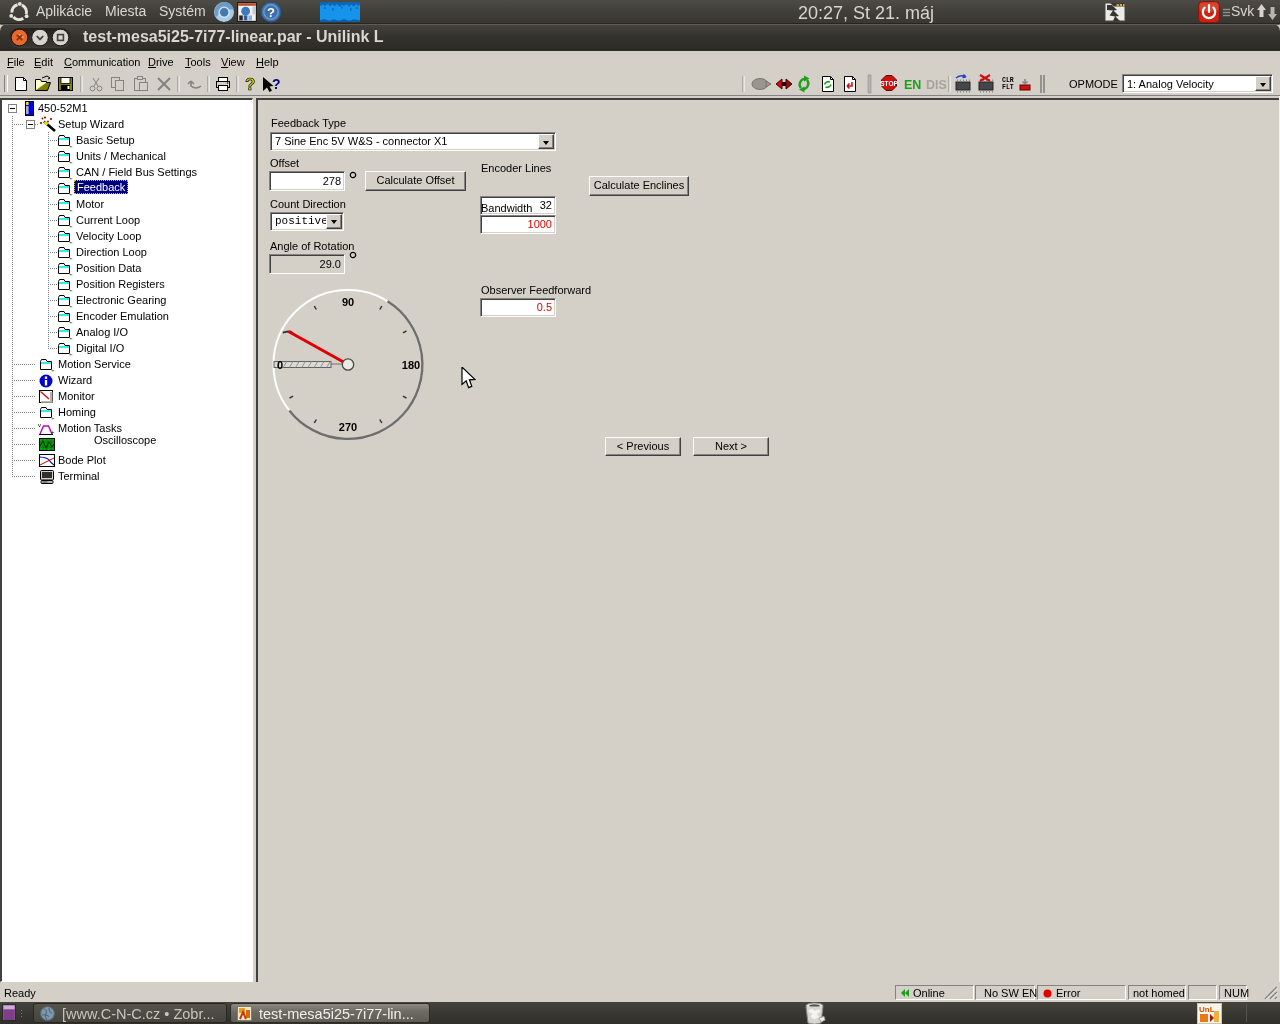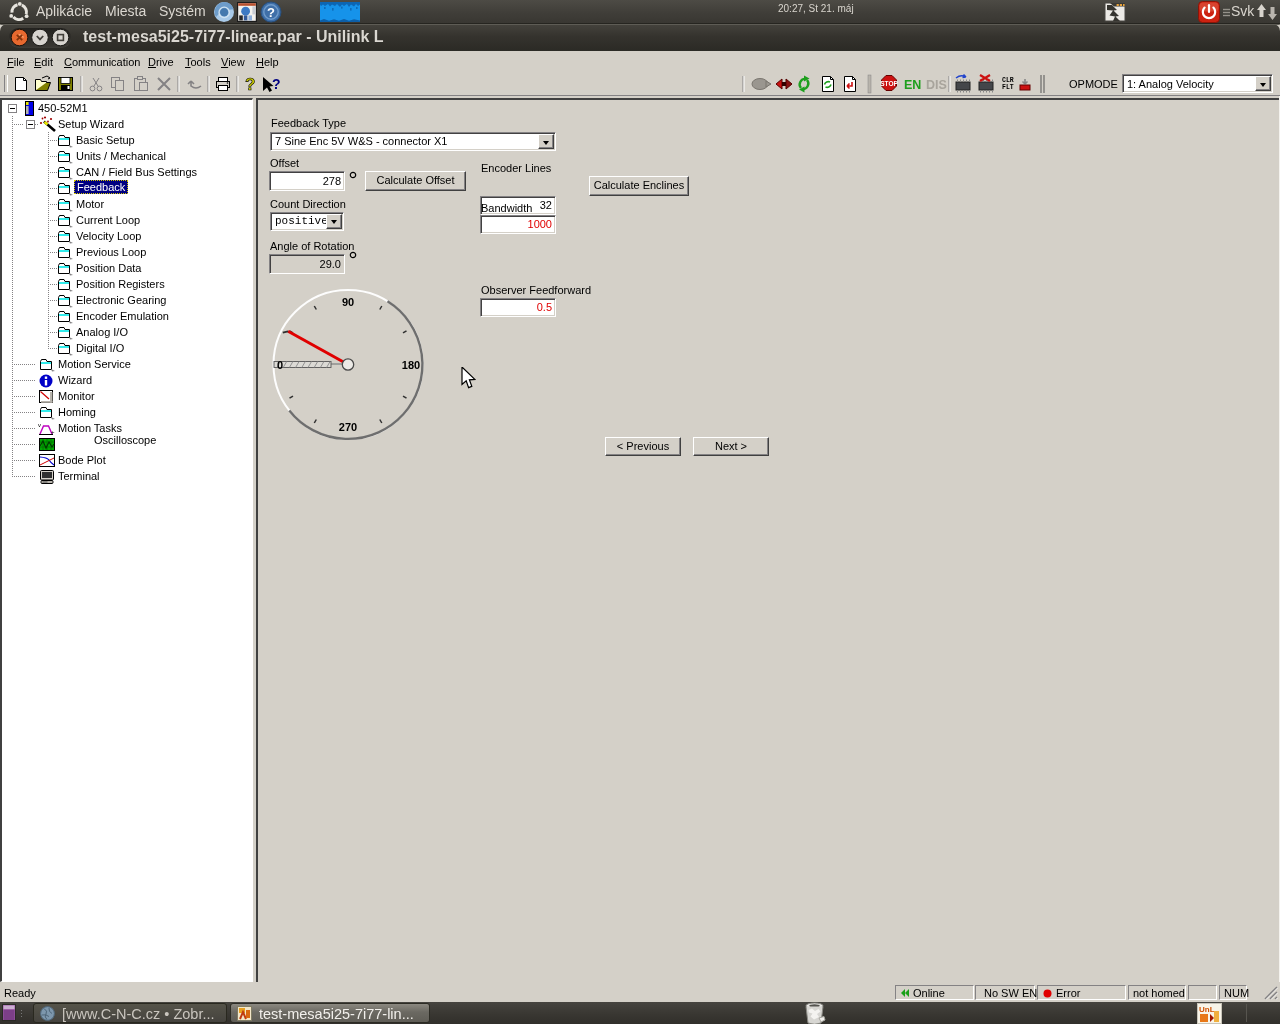--- a/index.html
+++ b/index.html
@@ -73,21 +73,21 @@
     <g fill="#0d6cba">
         <rect x="4" y="5" width="1.6" height="2"></rect>
         <rect x="12" y="6" width="1.6" height="2.6"></rect>
         <rect x="21" y="4.6" width="1.6" height="2"></rect>
         <rect x="30" y="6" width="1.6" height="2.6"></rect>
         <rect x="36" y="5" width="1.6" height="2"></rect>
       </g>
     <path d="M0 18.4 L4 17 L9 18.8 L14 17.2 L19 18.8 L24 17 L29 18.8 L34 17.2 L40 18.4 L40 20 L0 20 Z" fill="#0d5fa8"></path>
   </svg>
 
-  <div class="abs" style="left:778px;top:3px;font-size:10px;color:#d9d5ce;">20:27, St 21. máj</div>
+  <div class="abs" style="left:798px;top:3px;font-size:18px;color:#d9d5ce;">20:27, St 21. máj</div>
 
   <svg class="abs" style="left:1104px;top:2px;" width="22" height="20" viewBox="0 0 22 20">
     <rect x="1" y="1" width="20" height="18" fill="#eceae6" stroke="#4a4944" stroke-width="1"></rect>
     <path d="M1 1 L21 1 L21 4.6 L10 4.6 L6 1 Z" fill="#3a3935"></path>
     <rect x="12.6" y="2" width="2.2" height="2" fill="#e8a33c"></rect>
       <rect x="15.8" y="2" width="2.2" height="2" fill="#e8a33c"></rect>
       <rect x="19" y="2" width="1.6" height="2" fill="#e8a33c"></rect>
     <path d="M3 3 L8 3 L13 8 L9.5 8.5 L15 14 L11.5 14.5 L16 19 L9 19 L11 14.5 L5.5 13.5 L9 8.5 L3 8 Z" fill="#35342f"></path>
   </svg>
 
@@ -394,21 +394,21 @@
           <path d="M2 4.2 L12 4.2 L12 5.8 L2 5.8 Z" fill="#00e8e8"></path>
           <path d="M12 11 L16 13 L13 13.5 Z" fill="#848284"></path>
         </svg>
     <div class="treerow" style="left:76px;top:131px;">Velocity Loop</div>
     <div class="abs hdot" style="left:48px;top:153px;width:9px;height:1px;"></div>
     <svg class="abs" style="left:57px;top:147px;" width="17" height="14" viewBox="0 0 17 14">
           <path d="M1.5 3.5 L1.5 11.5 L12.5 11.5 L12.5 3.5 L8 3.5 L7 1.5 L2.5 1.5 L1.5 3.5" fill="#fff" stroke="#000"></path>
           <path d="M2 4.2 L12 4.2 L12 5.8 L2 5.8 Z" fill="#00e8e8"></path>
           <path d="M12 11 L16 13 L13 13.5 Z" fill="#848284"></path>
         </svg>
-    <div class="treerow" style="left:76px;top:147px;">Previous Loop</div>
+    <div class="treerow" style="left:76px;top:147px;">Direction Loop</div>
     <div class="abs hdot" style="left:48px;top:169px;width:9px;height:1px;"></div>
     <svg class="abs" style="left:57px;top:163px;" width="17" height="14" viewBox="0 0 17 14">
           <path d="M1.5 3.5 L1.5 11.5 L12.5 11.5 L12.5 3.5 L8 3.5 L7 1.5 L2.5 1.5 L1.5 3.5" fill="#fff" stroke="#000"></path>
           <path d="M2 4.2 L12 4.2 L12 5.8 L2 5.8 Z" fill="#00e8e8"></path>
           <path d="M12 11 L16 13 L13 13.5 Z" fill="#848284"></path>
         </svg>
     <div class="treerow" style="left:76px;top:163px;">Position Data</div>
     <div class="abs hdot" style="left:48px;top:185px;width:9px;height:1px;"></div>
     <svg class="abs" style="left:57px;top:179px;" width="17" height="14" viewBox="0 0 17 14">
           <path d="M1.5 3.5 L1.5 11.5 L12.5 11.5 L12.5 3.5 L8 3.5 L7 1.5 L2.5 1.5 L1.5 3.5" fill="#fff" stroke="#000"></path>

